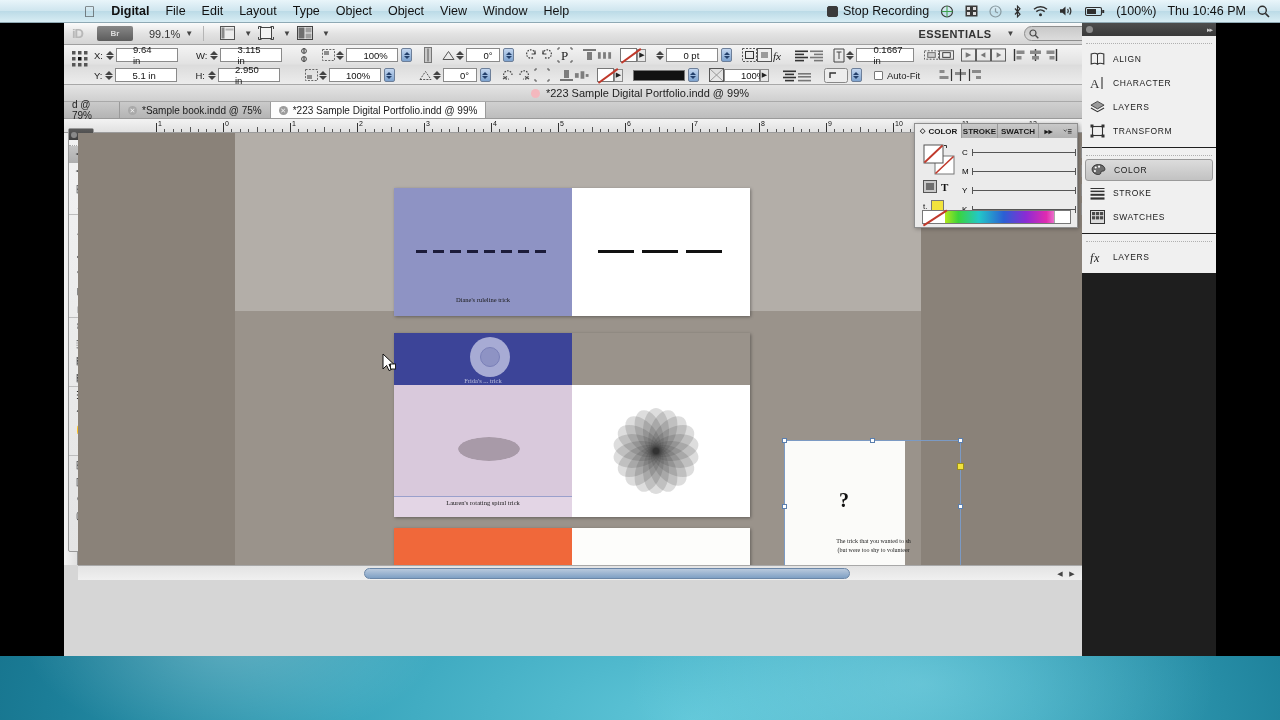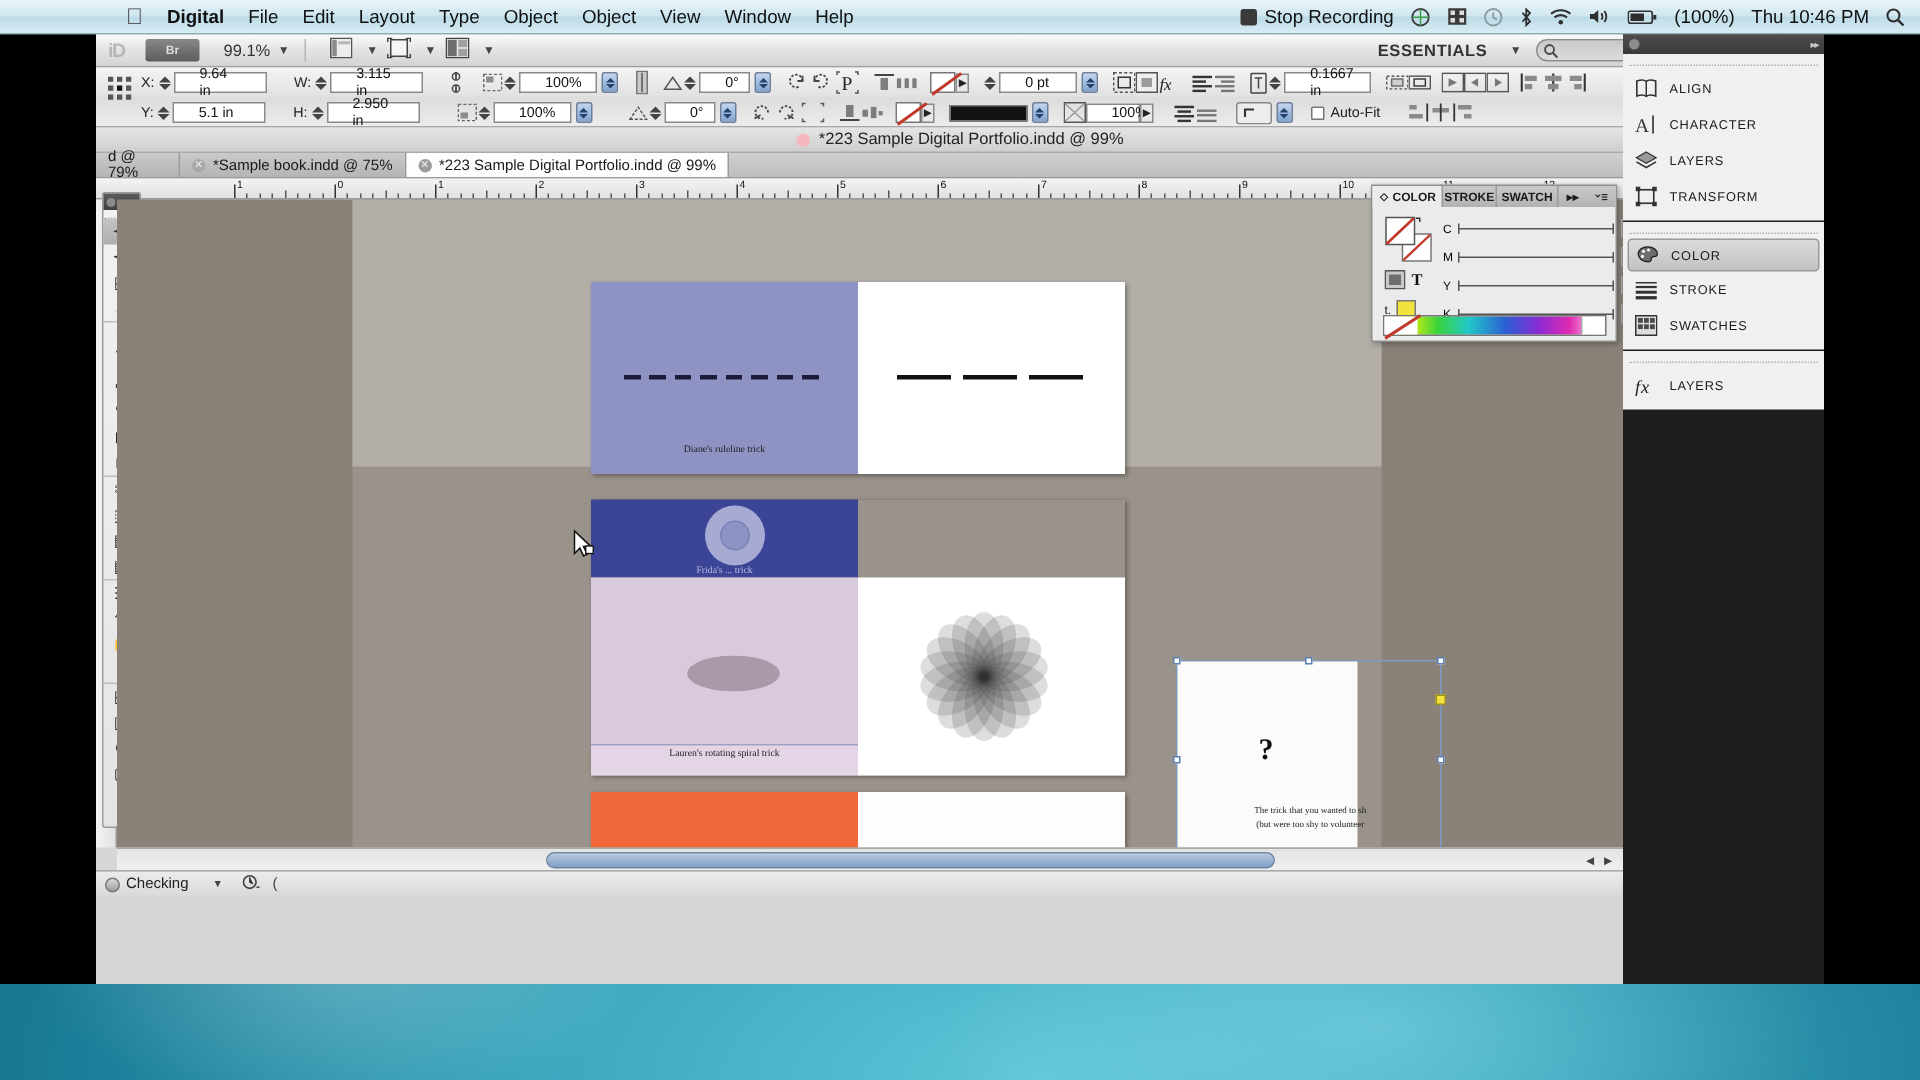--- a/index.html
+++ b/index.html
@@ -1181,35 +1181,20 @@
       <span class="sb-arrow" style="left:0;top:414px;width:15px;height:9px;">▲</span>
       <span class="sb-arrow" style="left:0;top:423px;width:15px;height:9px;">▼</span>
       <span class="sb-thumb" style="left:2px;top:14px;width:11px;height:132px;"></span>
     </div>
     <div class="sb-h">
       <span class="sb-thumb" style="left:286px;top:2px;width:486px;height:11px;"></span>
       <span class="sb-arrow" style="left:976px;top:3px;width:12px;height:9px;">◀</span>
       <span class="sb-arrow" style="left:988px;top:3px;width:12px;height:9px;">▶</span>
     </div>
 
-    <div class="statusbar">
-      <span class="pill">
-        <span class="globe"></span>
-        <span>Checking</span>
-      </span>
-      <span style="margin-left:16px;font-size:7px;color:#444;">▼</span>
-      <span style="margin-left:12px;">
-        <svg width="13" height="12" viewBox="0 0 13 12">
-            <circle cx="5.5" cy="6" r="4.2" fill="none" stroke="#444" stroke-width="1.1"></circle>
-            <path d="M5.5 2.8v3.2l2.2 1.2" stroke="#444" stroke-width="1"></path>
-            <path d="M10 9.5h2" stroke="#444" stroke-width="1"></path>
-          </svg>
-      </span>
-      <span style="margin-left:8px;font-size:10px;color:#444;">(</span>
-    </div>
 
     <div class="colorpanel">
       <div class="cp-tabs">
         <div class="cp-tab active" style="width:47px;">
           <span style="font-size:7px;margin-right:3px;">◇</span>
           <span>COLOR</span>
         </div>
         <div class="cp-tab" style="width:36px;justify-content:center;">
           <span>STROKE</span>
         </div>

